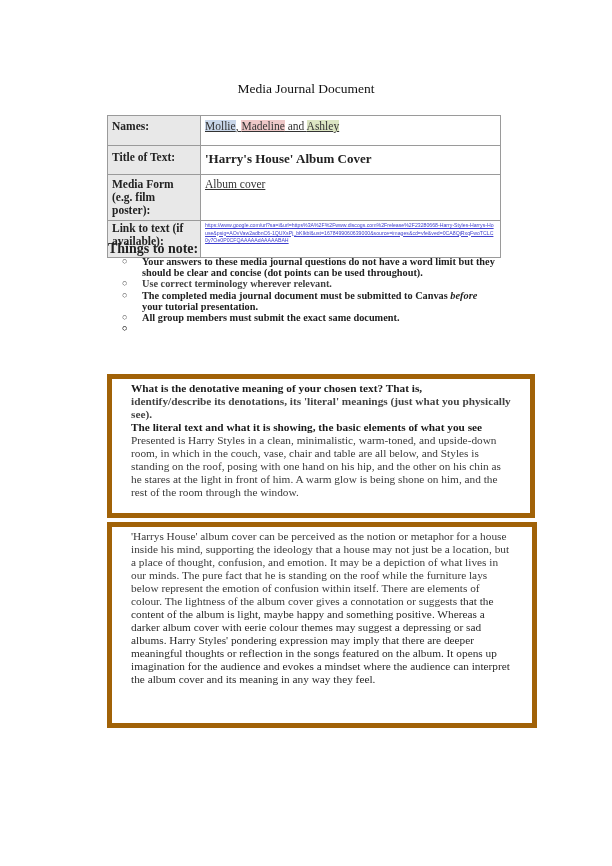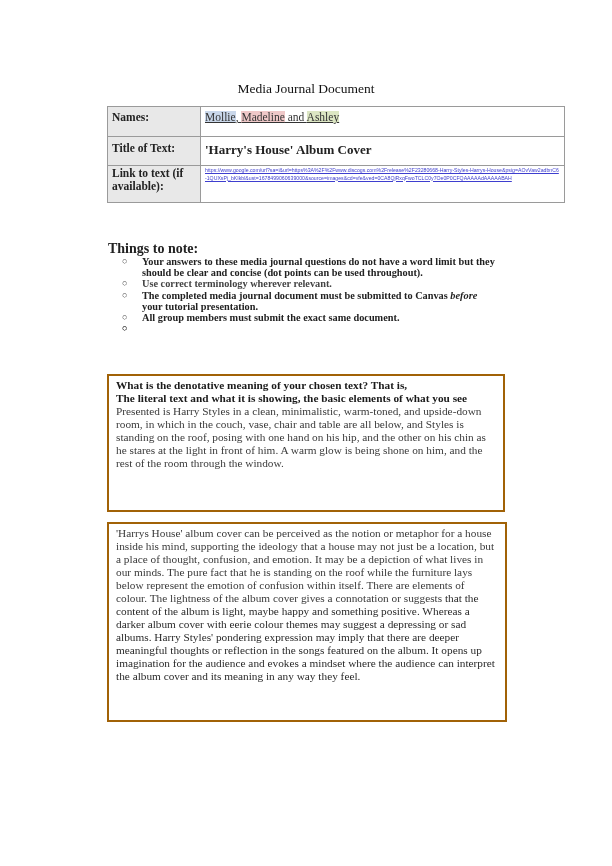--- a/index.html
+++ b/index.html
@@ -5,21 +5,21 @@
     html, body { margin: 0; padding: 0; }
     body {
       width: 612px; height: 866px; background: #ffffff; position: relative;
       font-family: "Liberation Serif", serif; color: #222; overflow: hidden;
     }
     .title {
       position: absolute; left: 0; width: 612px; top: 81px; text-align: center;
       font-weight: normal; font-size: 13.5px; color: #111;
     }
     table.meta {
-      position: absolute; left: 107px; top: 106px; width: 458px;
+      position: absolute; left: 107px; top: 115px; width: 394px;
       border-collapse: collapse; font-size: 11.5px;
     }
     table.meta td {
       border: 1px solid #9a9a9a; vertical-align: top; padding: 3px 4px;
     }
     table.meta td.label {
       width: 84px; background: #e8e8e8; font-weight: bold; color: #222; line-height: 13px;
     }
     table.meta tr.r1 td { height: 22px; padding-top: 4px; }
     table.meta tr.r2 td { height: 20px; padding-top: 5px; }
@@ -40,22 +40,22 @@
     ul.notes {
       position: absolute; left: 108px; top: 256px; width: 390px; margin: 0; padding: 0;
       list-style: none; font-size: 10.3px; line-height: 11.2px;
     }
     ul.notes li { position: relative; padding-left: 34px; font-weight: bold; color: #222; }
     ul.notes li .bullet {
       position: absolute; left: 14px; top: 0; font-weight: normal; font-size: 9px; color: #444;
     }
     ul.notes li.light { font-weight: normal; color: #333; }
     .box {
-      position: absolute; left: 107px; width: 380px; border: 2px solid #a16207;
-      padding: 3px 7px; font-size: 11.3px; line-height: 13px;
+      position: absolute; left: 107px; width: 380px; border: 5px solid #a16207;
+      padding: 3px 19px; font-size: 11.3px; line-height: 13px;
     }
     .box1 { top: 374px; height: 128px; }
     .box2 { top: 522px; height: 190px; width: 382px; }
     .q { font-weight: bold; color: #1a1a1a; }
     .q-grey { font-weight: bold; color: #444; }
     .ans { color: #3a3a3a; }
     .ans-dark { color: #2a2a2a; }
   </style>
 </head>
 <body>
@@ -65,20 +65,24 @@
 <table class="meta">
   <tbody>
       <tr class="r1">
     <td class="label">Names:</td>
     <td class="val"><span class="hl-blue">Mollie</span><span>, </span><span class="hl-pink">Madeline</span><span> and </span><span class="hl-green">Ashley</span></td>
   </tr>
   <tr class="r2">
     <td class="label">Title of Text:</td>
     <td class="val-bold">'Harry's  House' Album Cover</td>
   </tr>
+  <tr class="r3">
+    <td class="label">Media Form (e.g. film poster):</td>
+    <td class="val">Album cover</td>
+  </tr>
   <tr class="r4">
     <td class="label">Link to text (if available):</td>
     <td>
           <a class="link">https://www.google.com/url?sa=i&amp;url=https%3A%2F%2Fwww.discogs.com%2Frelease%2F23280668-Harry-Styles-Harrys-House&amp;psig=AOvVaw2adbnC6-1QUXsPj_bKIkbl&amp;ust=1678499060639000&amp;source=images&amp;cd=vfe&amp;ved=0CA8QjRxqFwoTCLC0y7Oe0P0CFQAAAAAdAAAAABAH</a>
         </td>
   </tr>
 </tbody>
   </table>
 
 <div class="notes-heading">Things to note:</div>
@@ -86,19 +90,20 @@
   <li><span class="bullet">○</span><span>Your answers to these media journal questions do not have a word limit but they should be clear and concise (dot points can be used throughout).</span></li>
   <li class="light" style="font-weight:bold;color:#444;"><span class="bullet">○</span><span>Use correct terminology wherever relevant.</span></li>
   <li><span class="bullet">○</span><span>The completed media journal document must be submitted to Canvas </span><em>before</em><span> your tutorial presentation.</span></li>
   <li><span class="bullet">○</span><span>All group members must submit the exact same document.</span></li>
   <li><span class="bullet">○</span></li>
   <li><span class="bullet">○</span></li>
 </ul>
 
 <div class="box box1">
   <div class="q">What is the denotative meaning of your chosen text? That is,</div>
+  <div class="q-grey">identify/describe its denotations, its 'literal' meanings (just what you physically see).</div>
   <div class="q">The literal text and what it is showing, the basic elements of what you see</div>
   <div class="ans">Presented is Harry Styles in a clean, minimalistic, warm-toned, and upside-down room, in which in the couch, vase, chair and table are all below, and Styles is standing on the roof, posing with one hand on his hip, and the other on his chin as he stares at the light in front of him. A warm glow is being shone on him, and the rest of the room through the window.</div>
 </div>
 
 <div class="box box2">
   <div><span class="ans">'Harrys House'  album cover can be perceived as the notion or metaphor for a house inside his mind, supporting the ideology that a house may not just be a location, but a place of thought, confusion, and emotion. It may be a depiction of what lives in our minds. The pure fact that he is standing on the roof while the furniture lays below represent the emotion of confusion within itself. There are elements of colour. The lightness of the album cover gives a connotation or suggests </span><span class="ans-dark">that the content of the album is light, maybe happy and something positive. Whereas a darker album cover with eerie colour themes may suggest a depressing or sad albums. Harry Styles' pondering expression may imply that there are deeper meaningful thoughts or reflection in the songs featured on the album. It opens up imagination for the audience and evokes a mindset where the audience can interpret the album cover and its meaning in any way they feel.</span></div>
 </div>
 
 </body></html>

